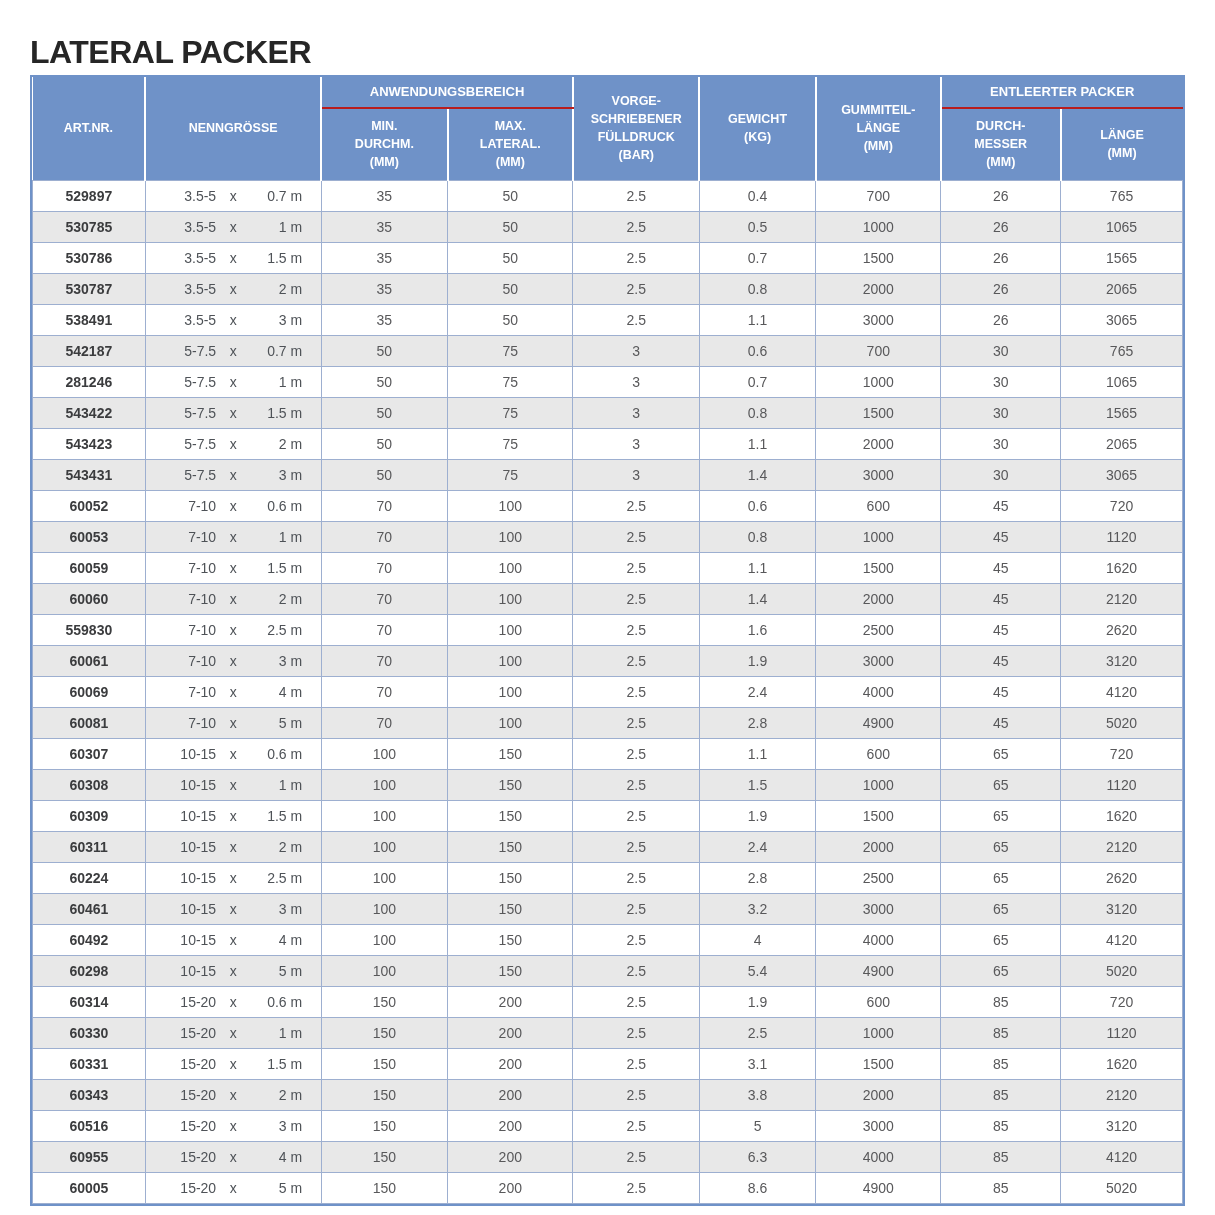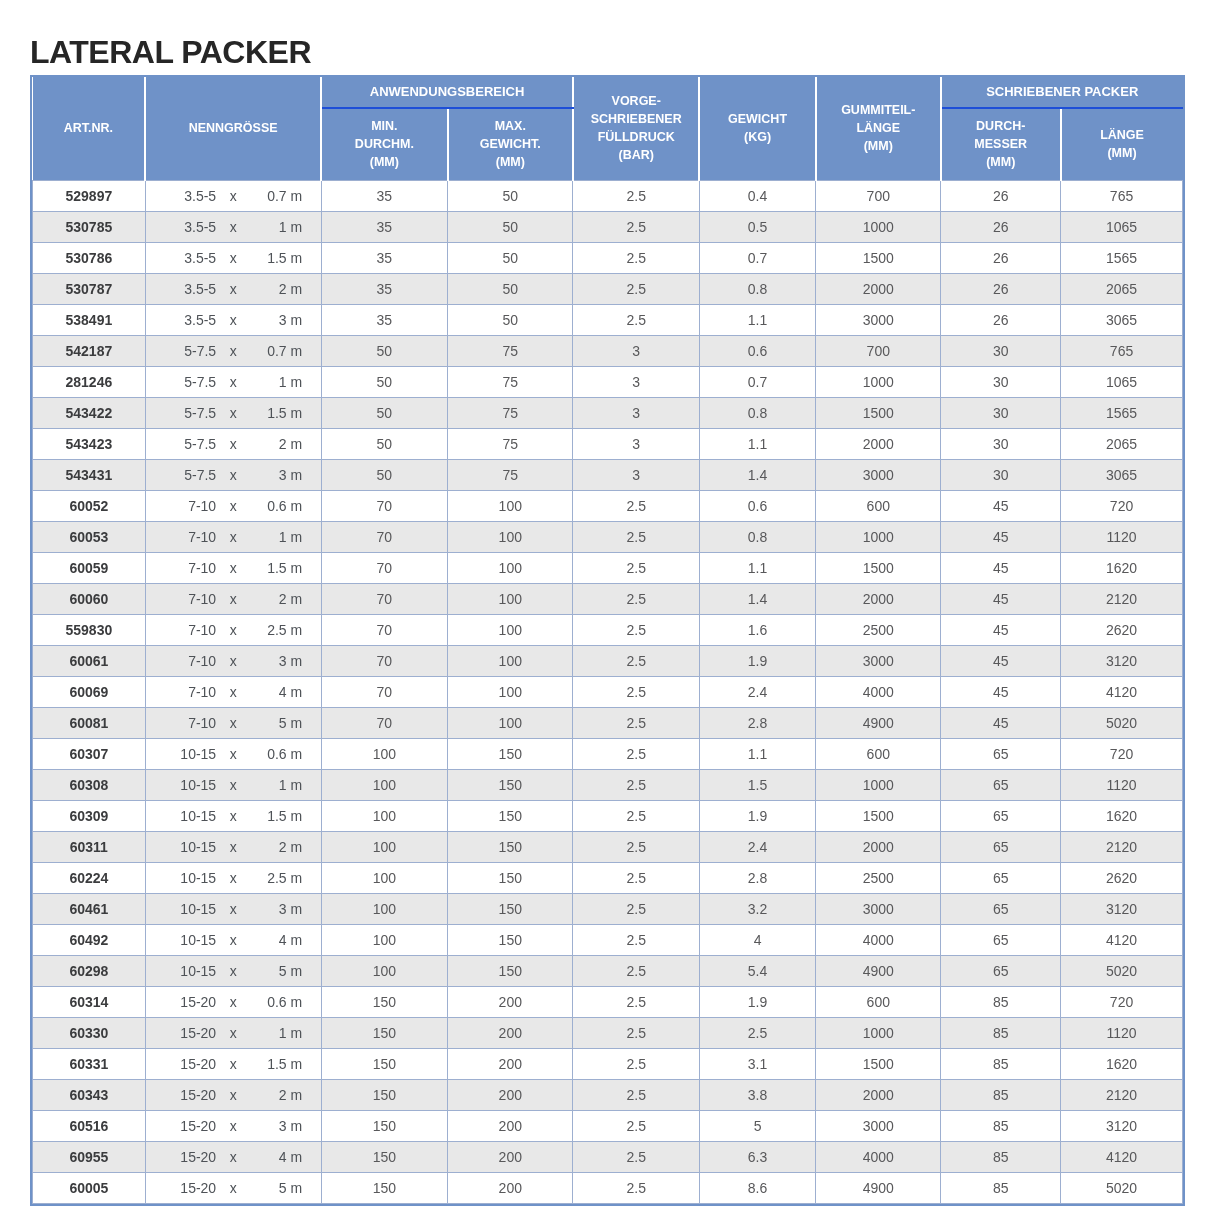--- a/index.html
+++ b/index.html
@@ -41,21 +41,21 @@
     line-height: 1.45;
     white-space: pre-line;
     text-align: center;
     vertical-align: middle;
     padding: 2px 2px;
     border: 0;
   }
   thead tr.group-row { height: 31px; }
   thead tr.sub-row   { height: 72px; }
   thead th.w-r { border-right: 2px solid #ffffff; }
-  thead th.w-b { border-bottom: 2px solid #1d4ed8; margin-top: 36px; }
+  thead th.w-b { border-bottom: 2px solid #b91c1c; margin-top: 36px; }
   thead th.group-th { font-size: 13px; }
   
   tbody td {
     border: 1px solid #9DAFD0;
     text-align: center;
     vertical-align: middle;
     font-size: 14px;
     color: #58585A;
     padding: 0 2px;
     height: 30px;
@@ -104,28 +104,28 @@
           <th colspan="2" class="w-r w-b group-th">ANWENDUNGSBEREICH</th>
           <th rowspan="2" class="w-r">VORGE-
 SCHRIEBENER
 FÜLLDRUCK
 (BAR)</th>
           <th rowspan="2" class="w-r">GEWICHT
 (KG)</th>
           <th rowspan="2" class="w-r">GUMMITEIL-
 LÄNGE
 (MM)</th>
-          <th colspan="2" class="w-b group-th">SCHRIEBENER PACKER</th>
+          <th colspan="2" class="w-b group-th">ENTLEERTER PACKER</th>
         </tr>
         <tr class="sub-row">
           <th class="w-r">MIN.
 DURCHM.
 (MM)</th>
           <th class="w-r">MAX.
-GEWICHT.
+LATERAL.
 (MM)</th>
           <th class="w-r">DURCH-
 MESSER
 (MM)</th>
           <th>LÄNGE
 (MM)</th>
         </tr>
       </thead>
       <tbody>
           <tr>

